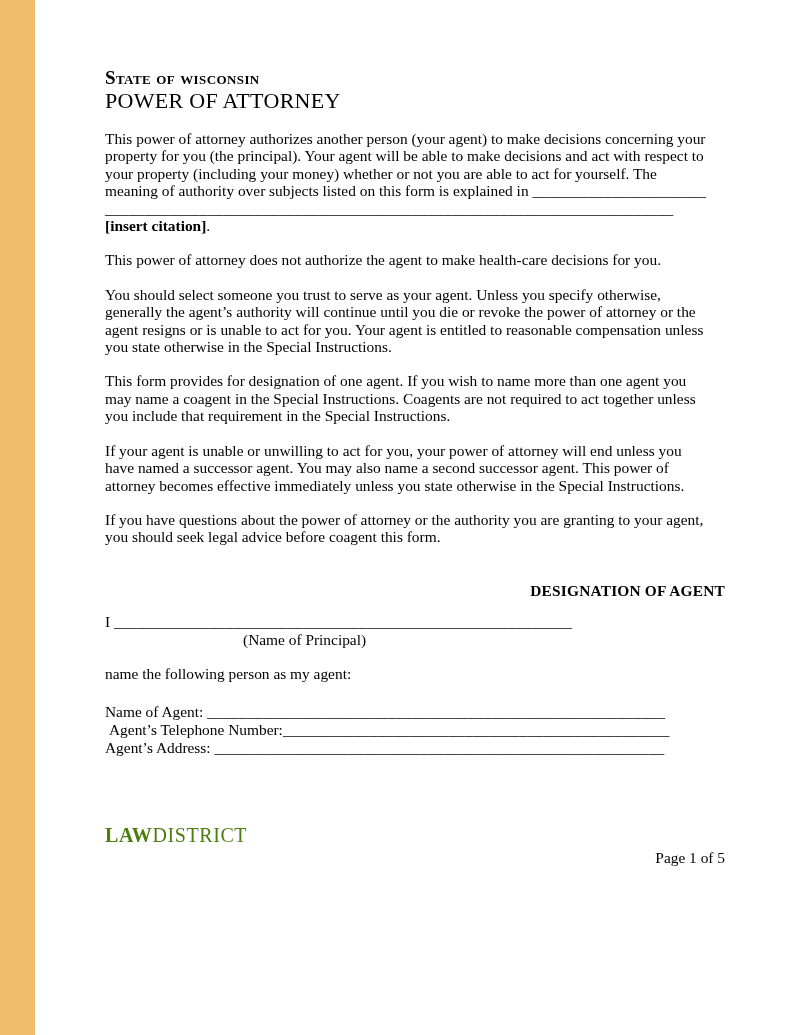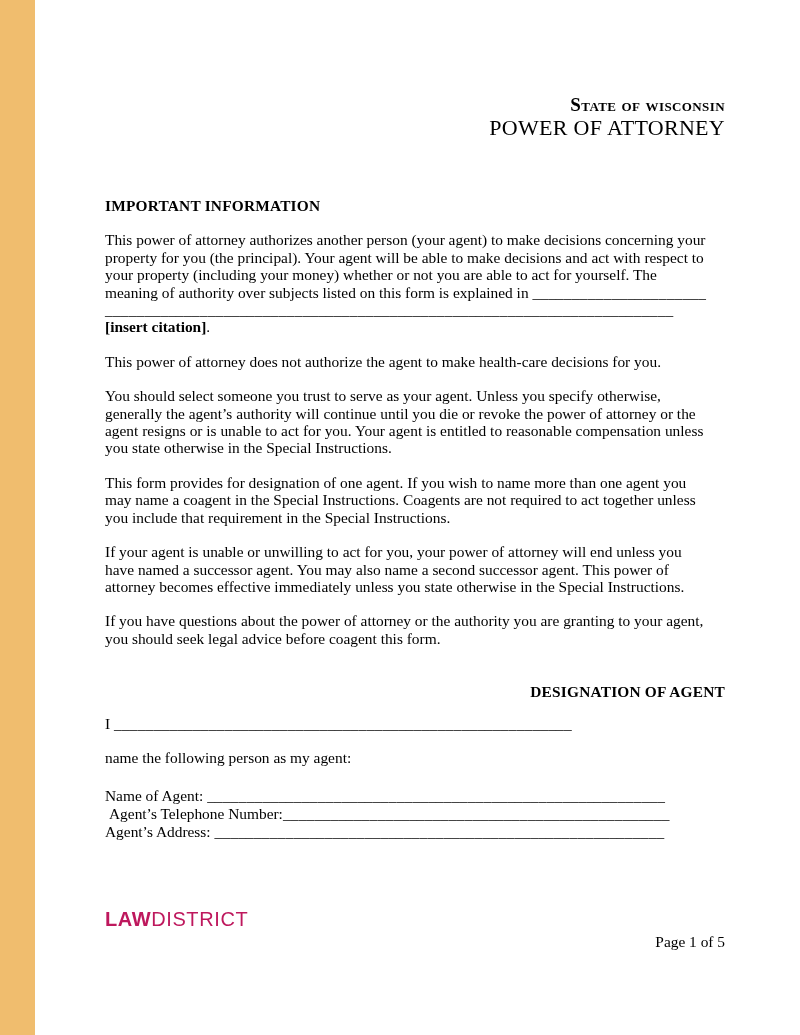--- a/index.html
+++ b/index.html
@@ -20,21 +20,21 @@
   }
   .page {
     position: absolute; left: 35px; top: 0;
     width: 765px; height: 1035px;
     padding: 0;
   }
   .content {
     position: absolute; left: 70px; top: 0;
     width: 620px;
   }
-  .titles { margin-top: 94px; text-align: right; }
+  .titles { margin-top: 67px; text-align: left; }
   .title-sc {
     font-variant: small-caps;
     font-weight: bold;
     font-size: 19px;
     line-height: 21px;
     letter-spacing: 0.4px;
   }
   .title-main {
     font-weight: normal;
     font-size: 22px;
@@ -57,25 +57,25 @@
     letter-spacing: 0.2px;
   }
   .citation { font-weight: bold; }
   .principal-line { margin-top: 14px; }
   .principal-caption { margin-left: 138px; }
   .agent-fields { margin-top: 21px; }
   .field-row { line-height: 17.6px; white-space: nowrap; }
   .field-row.indent { padding-left: 4px; }
   .doc-footer { margin-top: 68px; }
   .logo {
-    font-family: Liberation Sans, sans-serif;
+    font-family: Liberation Serif, serif;
     font-size: 20px;
     line-height: 22px;
     letter-spacing: 0.6px;
-    color: #be185d;
+    color: #4d7c0f;
   }
   .logo-bold { font-weight: 700; }
   .logo-reg { font-weight: 400; }
   .page-indicator {
     text-align: right;
     margin-top: 3px;
   }
 </style>
 </head>
 <body>
@@ -83,38 +83,38 @@
 <div class="stripe"></div>
 
 <div class="page">
   <div class="content">
 
     <div class="titles">
       <div class="title-sc">State of wisconsin</div>
       <div class="title-main">POWER OF ATTORNEY</div>
     </div>
 
-    <h3 class="h-important">IMPORTANT INFORMATION</h3>
 
     <p><span>This power of attorney authorizes another person (your agent) to make decisions concerning your property for you (the principal). Your agent will be able to make decisions and act with respect to your property (including your money) whether or not you are able to act for yourself. The meaning of authority over subjects listed on this form is explained in </span><span class="blank">______________________________________________________________________________________________</span><span class="citation"> [insert citation]</span><span>.</span></p>
 
     <p>This power of attorney does not authorize the agent to make health-care decisions for you.</p>
 
     <p>You should select someone you trust to serve as your agent. Unless you specify otherwise, generally the agent’s authority will continue until you die or revoke the power of attorney or the agent resigns or is unable to act for you. Your agent is entitled to reasonable compensation unless you state otherwise in the Special Instructions.</p>
 
     <p>This form provides for designation of one agent. If you wish to name more than one agent you may name a coagent in the Special Instructions. Coagents are not required to act together unless you include that requirement in the Special Instructions.</p>
 
     <p>If your agent is unable or unwilling to act for you, your power of attorney will end unless you have named a successor agent. You may also name a second successor agent. This power of attorney becomes effective immediately unless you state otherwise in the Special Instructions.</p>
 
     <p>If you have questions about the power of attorney or the authority you are granting to your agent, you should seek legal advice before coagent this form.</p>
 
     <h3 class="h-designation">DESIGNATION OF AGENT</h3>
 
     <div class="principal-line"><span>I </span><span class="blank">__________________________________________________________</span></div>
 
+    <div class="principal-caption">(Name of Principal)</div>
 
     <p>name the following person as my agent:</p>
 
     <div class="agent-fields">
       <div class="field-row"><span>Name of Agent: </span><span class="blank">__________________________________________________________</span></div>
       <div class="field-row indent"><span>Agent’s Telephone Number:</span><span class="blank">_________________________________________________</span></div>
       <div class="field-row"><span>Agent’s Address: </span><span class="blank">_________________________________________________________</span></div>
     </div>
 
     <div class="doc-footer">

